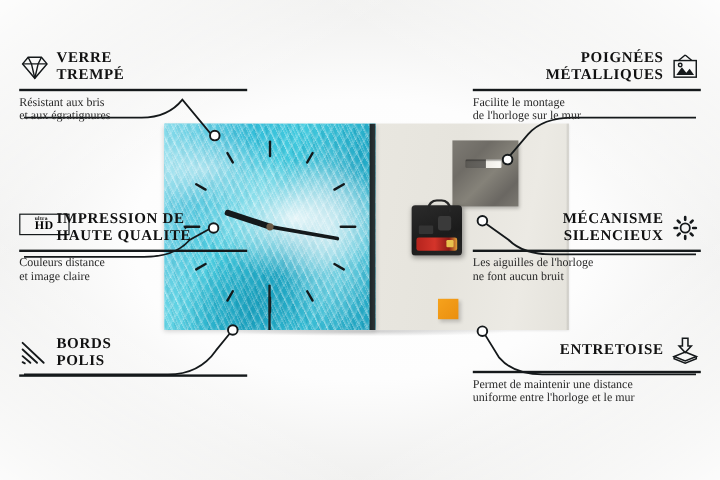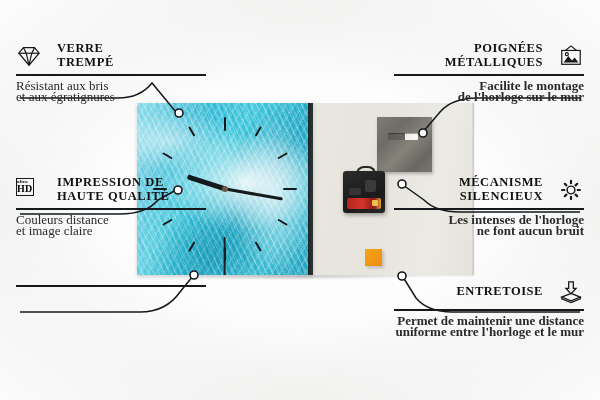--- a/index.html
+++ b/index.html
@@ -80,39 +80,39 @@
     background:linear-gradient(to right,#b5241d 0%,#d4342a 45%,#8e1b16 80%,#e0a23a 100%);border-radius:2px;}
   .mechanism .battery:after{content:"";position:absolute;right:3px;top:2px;width:6px;height:6px;
     background:#e8c14e;border-radius:1px;}
   .foam{position:absolute;left:55px;top:146px;width:17px;height:17px;
     background:linear-gradient(135deg,#f6a21c,#ea8f10);box-shadow:2px 2px 3px rgba(0,0,0,.18);}
   .product-shadow{position:absolute;left:140px;top:272px;width:335px;height:9px;
     background:radial-gradient(ellipse 165px 5px at 50% 50%, rgba(0,0,0,.16), rgba(0,0,0,0) 72%);}
 
   
   .callout{position:absolute;width:190px;}
-  .callout .head{display:flex;align-items:center;gap:15px;}
+  .callout .head{display:flex;align-items:center;gap:5px;}
   .callout.right .head{justify-content:flex-end;}
   .title{font-family:"Liberation Serif", serif;font-weight:bold;font-size:12.5px;
     letter-spacing:.55px;color:#111;line-height:13.5px;text-transform:uppercase;}
   .callout.right .title{text-align:right;margin-left:16px;}
   .rule{height:1.6px;background:#15191b;margin:5px 0 4px;width:100%;}
-  .desc{font-family:"Liberation Serif", serif;font-size:13px;color:#2a2a2a;line-height:11.6px;}
-  .callout.right .desc{text-align:right;font-weight:bold;}
+  .desc{font-family:"Liberation Serif", serif;font-size:10px;color:#2a2a2a;line-height:11.6px;}
+  .callout.right .desc{text-align:left;}
   .icon{width:26px;height:24px;flex:0 0 26px;display:block;}
   .icon svg{display:block;width:26px;height:24px;}
 
   .c-tl{left:16px;top:42px;}
   .c-ml{left:16px;top:176px;}
   .c-bl{left:16px;top:280px;}
   .c-tr{left:394px;top:42px;}
   .c-mr{left:394px;top:176px;}
   .c-br{left:394px;top:280px;}
 
-  .hd-box{border:1.6px solid #15191b;padding:1px 0;text-align:left;line-height:1;}
+  .hd-box{border:1.6px solid #15191b;padding:1px 12px;text-align:left;line-height:1;}
   .hd-box .u{font-size:4.6px;font-weight:bold;letter-spacing:.2px;display:block;}
   .hd-box .h{font-size:10px;font-weight:bold;letter-spacing:.3px;display:block;}
 
   
   #wires{position:absolute;left:0;top:0;width:600px;height:400px;pointer-events:none;}
 </style>
 </head>
 <body>
 
 <div id="stage">
@@ -239,20 +239,36 @@
       </span>
     </div>
     <div class="rule"></div>
     <div class="desc">
       <span>Couleurs distance</span><br>
       <span>et image claire</span>
     </div>
   </div>
 
   <div class="callout left c-bl">
+    <div class="head">
+      <span class="icon">
+        <svg viewBox="0 0 28 26">
+            <g stroke="#15191b" stroke-width="1.7" stroke-linecap="round">
+          <line x1="3" y1="4" x2="22" y2="22"></line>
+          <line x1="3" y1="10" x2="16" y2="22"></line>
+          <line x1="3" y1="16" x2="10" y2="22"></line>
+          <line x1="3" y1="21.5" x2="5" y2="22.5"></line>
+        </g>
+          </svg>
+      </span>
+      <span class="title">
+        <span>BORDS</span><br>
+        <span>POLIS</span>
+      </span>
+    </div>
     <div class="rule"></div>
   </div>
 
   <div class="callout right c-tr">
     <div class="head">
       <span class="title">
         <span>POIGNÉES</span><br>
         <span>MÉTALLIQUES</span>
       </span>
       <span class="icon">
@@ -284,21 +300,21 @@
             <g fill="none" stroke="#15191b" stroke-width="1.6">
           <circle cx="14" cy="13" r="4.2"></circle>
           <path d="M14,3.2 L14,5.6 M14,20.4 L14,22.8 M4.4,13 L6.8,13 M21.2,13 L23.6,13
                    M7.3,6.3 L9,8 M19,18 L20.7,19.7 M20.7,6.3 L19,8 M9,18 L7.3,19.7" stroke-linecap="round" stroke-width="2.4"></path>
         </g>
           </svg>
       </span>
     </div>
     <div class="rule"></div>
     <div class="desc">
-      <span>Les intenses de l'horloge</span><br>
+      <span>Les aiguilles de l'horloge</span><br>
       <span>ne font aucun bruit</span>
     </div>
   </div>
 
   <div class="callout right c-br">
     <div class="head">
       <span class="title">
         <span>ENTRETOISE</span><br>
       </span>
       <span class="icon">

